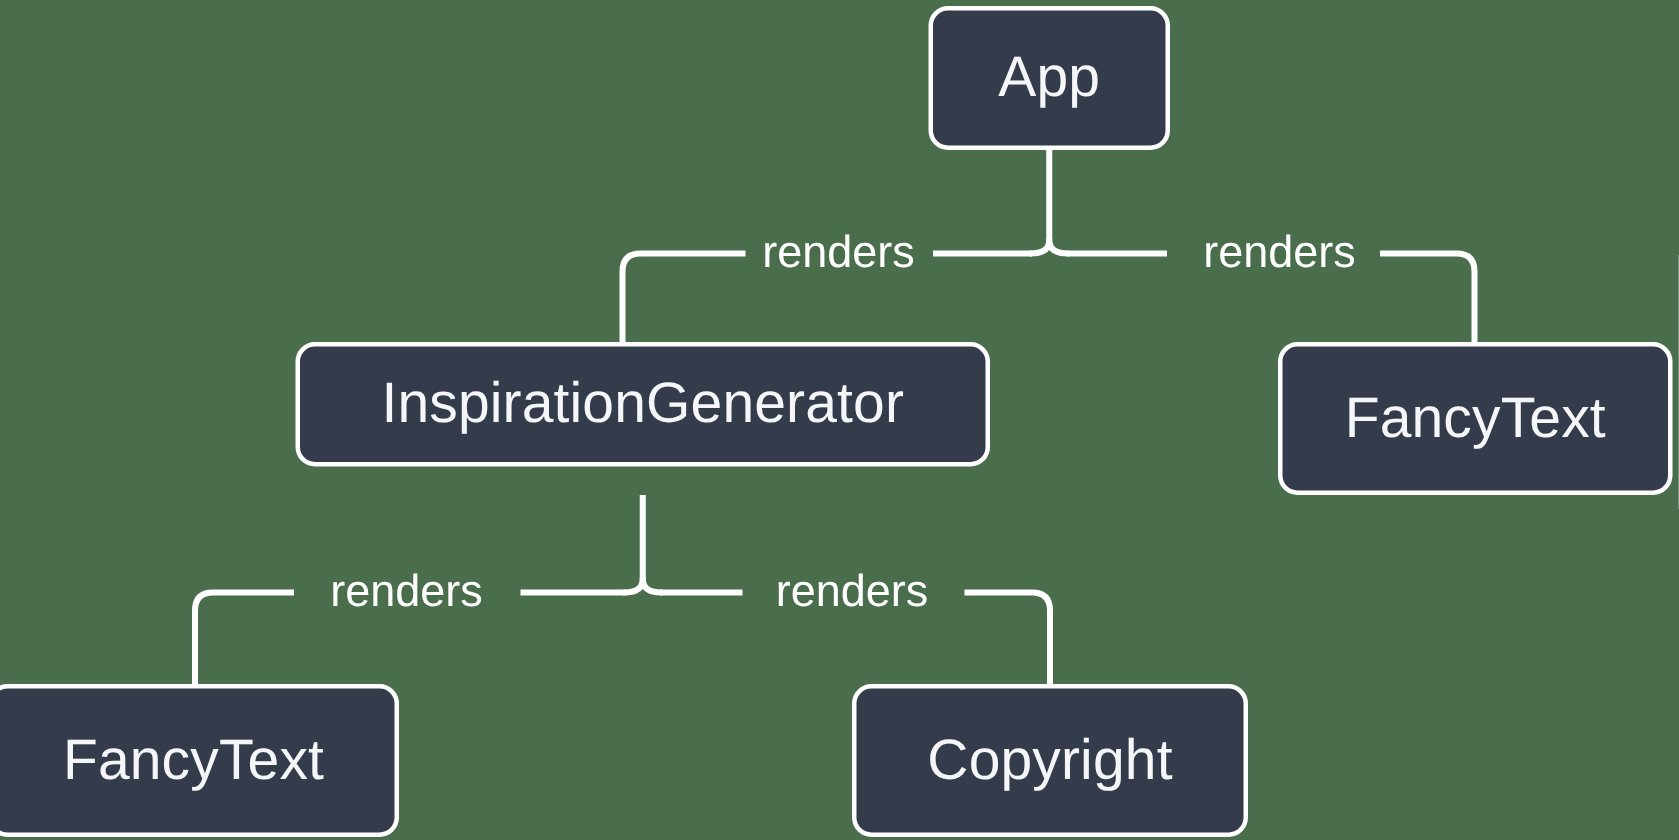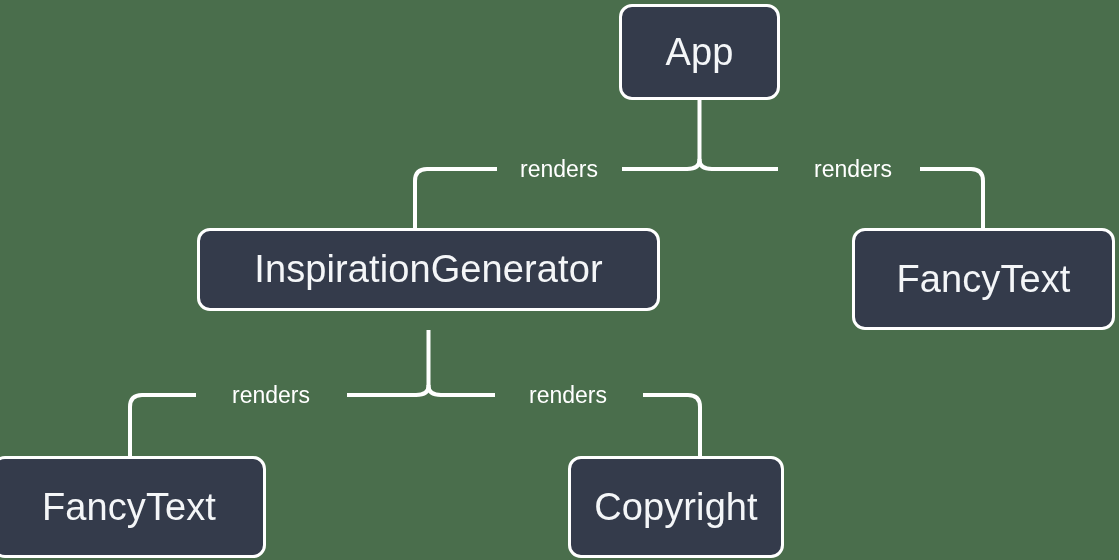--- a/index.html
+++ b/index.html
@@ -56,21 +56,21 @@
     font-family: "Liberation Sans", sans-serif;
     font-weight: 400;
     letter-spacing: 0.1px;
     white-space: nowrap;
   }
   .edge-label {
     position: absolute;
     color: #ffffff;
     font-family: "Liberation Sans", sans-serif;
     font-weight: 400;
-    font-size: 23px;
+    font-size: 30px;
     line-height: 1;
     white-space: nowrap;
     z-index: 3;
     text-align: right;
     transform: translate(-50%, -50%);
   }
 </style>
 </head>
 <body>
 
@@ -114,17 +114,17 @@
   </div>
 
   <div class="node-box" style="left:852px; top:228px; width:263px; height:102px;">
     <span class="node-label" style="font-size:38px;">FancyText</span>
   </div>
 
   <div class="node-box" style="left:-8px; top:456px; width:274px; height:102px;">
     <span class="node-label" style="font-size:38px;">FancyText</span>
   </div>
 
-  <div class="node-box" style="left:568px; top:456px; width:216px; height:102px;">
+  <div class="node-box" style="left:568px; top:456px; width:264px; height:102px;">
     <span class="node-label" style="font-size:38px;">Copyright</span>
   </div>
 
 </div>
 
 </body></html>

